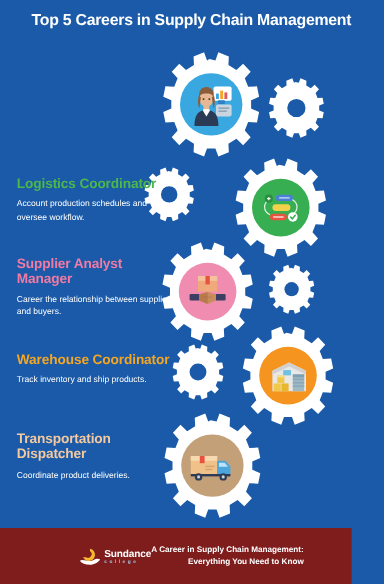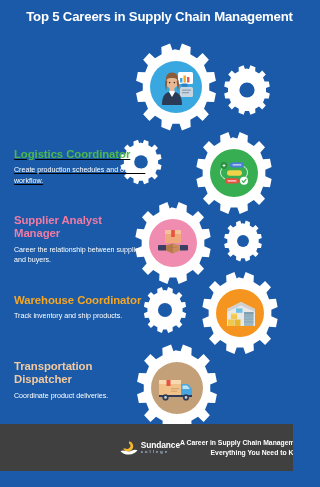--- a/index.html
+++ b/index.html
@@ -52,31 +52,31 @@
   }
   .career-desc {
     margin-top:4px;
     color:#ffffff;
     font-size:7.1px;
     line-height:1.42;
     font-weight:normal;
   }
 
   .b1 { top:34px; }
-  .b2 { top:116px;text-decoration:underline; }
+  .b2 { top:116px; }
   .b3 { top:182px; }
   .b4 { top:262px; }
   .b5 { top:328px; }
 
   
   .footer {
-    position:absolute; left:0; bottom:16px; width:319px; height:47px;
-    background:#404040;
+    position:absolute; left:0; bottom:0; width:319px; height:47px;
+    background:#7f1d1d;
     z-index:7;
-    display:flex; align-items:center; justify-content:flex-end;
+    display:flex; align-items:center; justify-content:center;
     padding:0 12px;
   }
   .logo { display:flex; align-items:center; gap:3px; }
   .logo-mark { width:18px; height:16px; position:relative; }
   .logo-words { display:flex; flex-direction:column; line-height:1; }
   .logo-name { color:#ffffff; font-size:8.4px; font-weight:bold; letter-spacing:-0.1px; }
   .logo-sub {
     color:#a8c4e4; font-size:4px; font-weight:bold;
     letter-spacing:2.1px; margin-top:1px;
   }
@@ -271,21 +271,21 @@
         </g>
       </g>
     </svg>
   </div>
 
   <div class="text-col">
 
 
     <div class="career-block b2">
       <div class="career-title" style="color:#4cb84c">Logistics Coordinator</div>
-      <div class="career-desc">Create production schedules and oversee workflow.</div>
+      <div class="career-desc">Account production schedules and oversee workflow.</div>
     </div>
 
     <div class="career-block b3">
       <div class="career-title" style="color:#f07ba4">Supplier Analyst Manager</div>
       <div class="career-desc">Career the relationship between suppliers and buyers.</div>
     </div>
 
     <div class="career-block b5">
       <div class="career-title" style="color:#f3c9a0">Transportation Dispatcher</div>
       <div class="career-desc">Coordinate product deliveries.</div>

